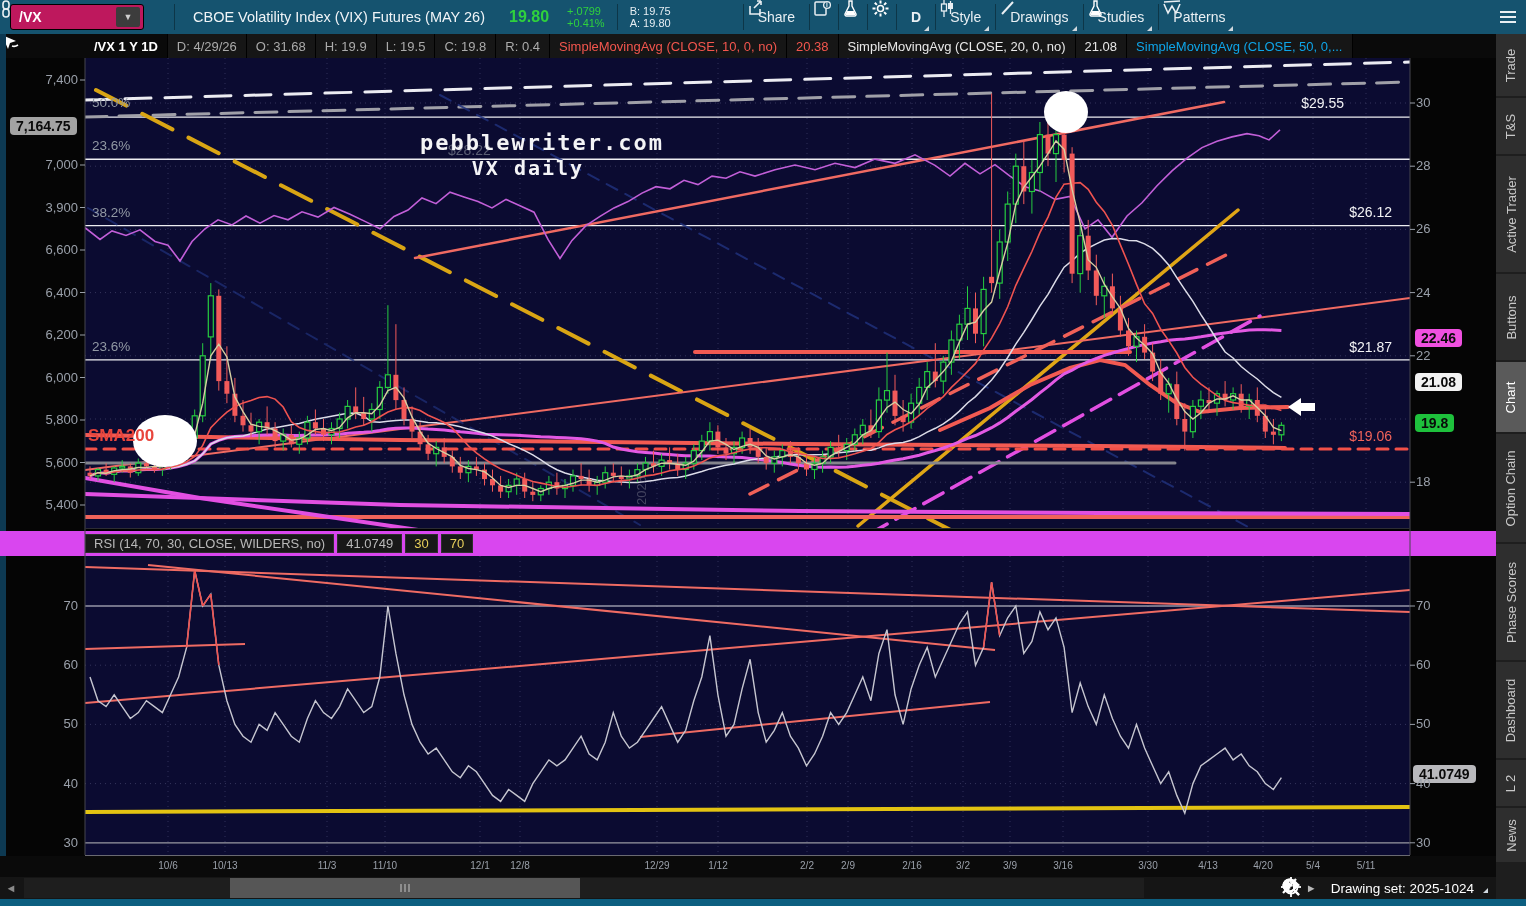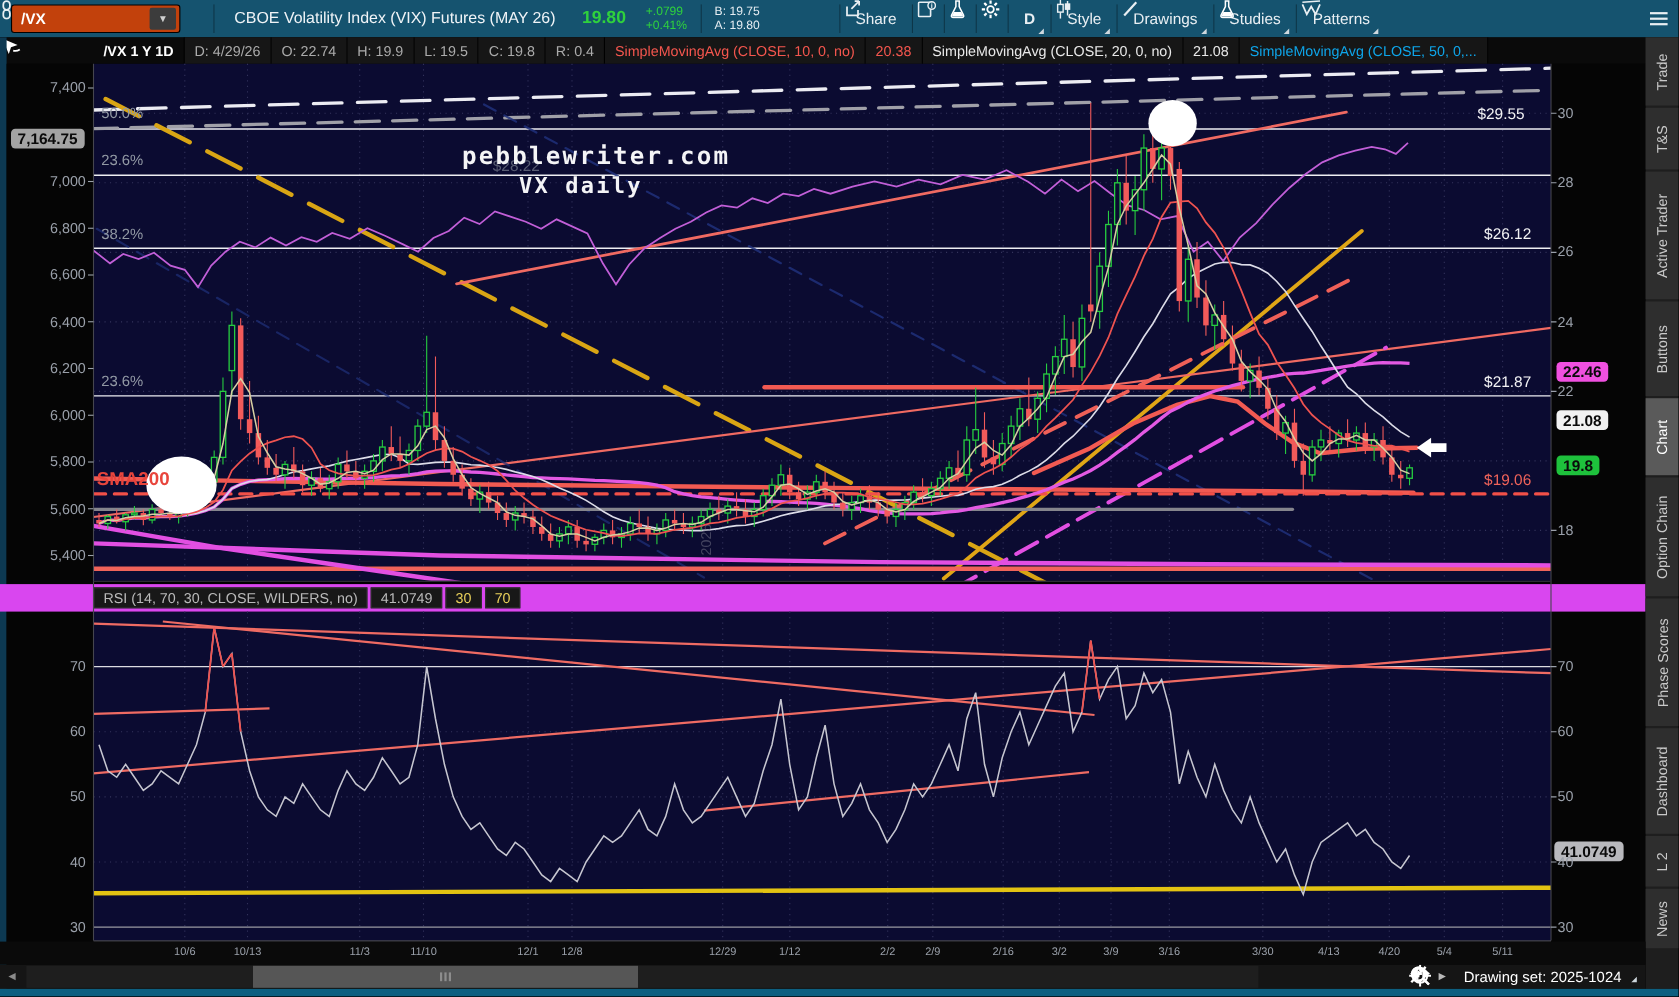--- a/index.html
+++ b/index.html
@@ -3,22 +3,22 @@
 <meta charset="utf-8">
 <style>
   * { margin:0; padding:0; box-sizing:border-box; }
   html,body { width:1526px; height:906px; overflow:hidden; background:#000; }
   body { font-family:"Liberation Sans", sans-serif; position:relative; }
 
   
   .toolbar { position:absolute; left:0; top:0; width:1526px; height:34px;
     background:#15536f; display:flex; align-items:center; color:#e9eff3; font-size:14px; }
   .tb-sep { width:1px; height:26px; background:rgba(0,0,0,.35); margin:0 4px; flex:none; }
-  .sym-box { display:flex; align-items:center; background:#c2410c; border:1px solid #000;
-    border-radius:3px; height:26px; margin-left:10px; width:154px; }
+  .sym-box { display:flex; align-items:center; background:#be185d; border:1px solid #000;
+    border-radius:3px; height:26px; margin-left:10px; width:134px; }
   .sym-box .sym-text { color:#fff; font-weight:bold; padding:0 8px; flex:1; font-size:14px; }
   .sym-dd { width:24px; height:20px; background:#3c3c3c; border-radius:2px; margin-right:3px;
     display:flex; align-items:center; justify-content:center; color:#cfcfcf; font-size:9px; }
   .tb-icon { width:26px; height:26px; display:flex; align-items:center; justify-content:center; flex:none; }
   .tb-title { padding:0 14px; white-space:nowrap; font-size:14.5px; color:#f0f4f7; }
   .tb-last { color:#2fd13d; font-weight:bold; font-size:16px; padding:0 10px; }
   .tb-mini { display:flex; flex-direction:column; justify-content:center; line-height:12px;
     font-size:11px; padding:0 8px; }
   .tb-mini.green { color:#2fd13d; }
   .tb-mini.white { color:#e6edf2; }
@@ -200,21 +200,21 @@
   <div class="hamburger">
       <div></div>
       <div></div>
       <div></div>
     </div>
 </div>
 
 <div class="chart-header">
   <div class="ch-cell ch-sym">/VX 1 Y 1D</div>
   <div class="ch-cell">D: 4/29/26</div>
-  <div class="ch-cell">O: 22.74</div>
+  <div class="ch-cell">O: 31.68</div>
   <div class="ch-cell">H: 19.9</div>
   <div class="ch-cell">L: 19.5</div>
   <div class="ch-cell">C: 19.8</div>
   <div class="ch-cell">R: 0.4</div>
   <div class="ch-cell ch-red">SimpleMovingAvg (CLOSE, 10, 0, no)</div>
   <div class="ch-cell ch-red">20.38</div>
   <div class="ch-cell ch-white">SimpleMovingAvg (CLOSE, 20, 0, no)</div>
   <div class="ch-cell ch-white">21.08</div>
   <div class="ch-cell ch-mag">SimpleMovingAvg (CLOSE, 50, 0,...</div>
   <div class="ch-cursor">
@@ -518,21 +518,21 @@
     <line x1="80" y1="420" x2="85" y2="420" stroke="#9aa0aa" stroke-width="1"></line>
     <line x1="80" y1="462.5" x2="85" y2="462.5" stroke="#9aa0aa" stroke-width="1"></line>
     <line x1="80" y1="505" x2="85" y2="505" stroke="#9aa0aa" stroke-width="1"></line>
   </svg>
 
 <div class="fib-label" style="left:92px; top:95px;">50.0%</div>
 <div class="fib-label" style="left:92px; top:138px;">23.6%</div>
 <div class="fib-label" style="left:92px; top:205px;">38.2%</div>
 <div class="fib-label" style="left:92px; top:339px;">23.6%</div>
 
-<div class="price-label" style="left:1316px; top:95px;">$29.55</div>
+<div class="price-label" style="left:1274px; top:95px;">$29.55</div>
 <div class="price-label" style="left:1322px; top:204px;">$26.12</div>
 <div class="price-label" style="left:1322px; top:339px;">$21.87</div>
 <div class="price-label" style="left:1322px; top:428px; color:#f0635a;">$19.06</div>
 <div class="faint-dollar" style="left:448px; top:142px;">$28.22</div>
 
 <div class="watermark" style="left:420px; top:130px; width:216px; font-size:22px;">pebblewriter.com</div>
 <div class="watermark" style="left:420px; top:156px; width:216px; font-size:20px;">VX daily</div>
 
 <div class="sma200-label" style="left:88px; top:426px;">SMA200</div>
 <div class="year-label" style="left:634px; top:505px;">2026</div>
@@ -614,21 +614,21 @@
     <svg width="18" height="18" viewBox="0 0 18 18">
         <line x1="2" y1="16" x2="15" y2="2" stroke="#fff" stroke-width="2.2"></line>
       </svg>
     <span class="drawing-set">Drawing set: 2025-1024<i class="caret-corner" style="right:-2px;"></i></span>
   </div>
 </div>
 <div class="teal-strip"></div>
 
 <div class="ax-label" style="top: 72px; left: 6px; width: 72px; text-align: right;">7,400</div>
 <div class="ax-label" style="top: 157px; left: 6px; width: 72px; text-align: right;">7,000</div>
-<div class="ax-label" style="top: 199.5px; left: 6px; width: 72px; text-align: right;">6,800</div>
+<div class="ax-label" style="top: 199.5px; left: 6px; width: 72px; text-align: right;">3,900</div>
 <div class="ax-label" style="top: 242px; left: 6px; width: 72px; text-align: right;">6,600</div>
 <div class="ax-label" style="top: 284.5px; left: 6px; width: 72px; text-align: right;">6,400</div>
 <div class="ax-label" style="top: 327px; left: 6px; width: 72px; text-align: right;">6,200</div>
 <div class="ax-label" style="top: 369.5px; left: 6px; width: 72px; text-align: right;">6,000</div>
 <div class="ax-label" style="top: 412px; left: 6px; width: 72px; text-align: right;">5,800</div>
 <div class="ax-label" style="top: 454.5px; left: 6px; width: 72px; text-align: right;">5,600</div>
 <div class="ax-label" style="top: 497px; left: 6px; width: 72px; text-align: right;">5,400</div>
 <div class="ax-label" style="top: 95px; left: 1416px;">30</div>
 <div class="ax-label" style="top: 158.2px; left: 1416px;">28</div>
 <div class="ax-label" style="top: 221.4px; left: 1416px;">26</div>

